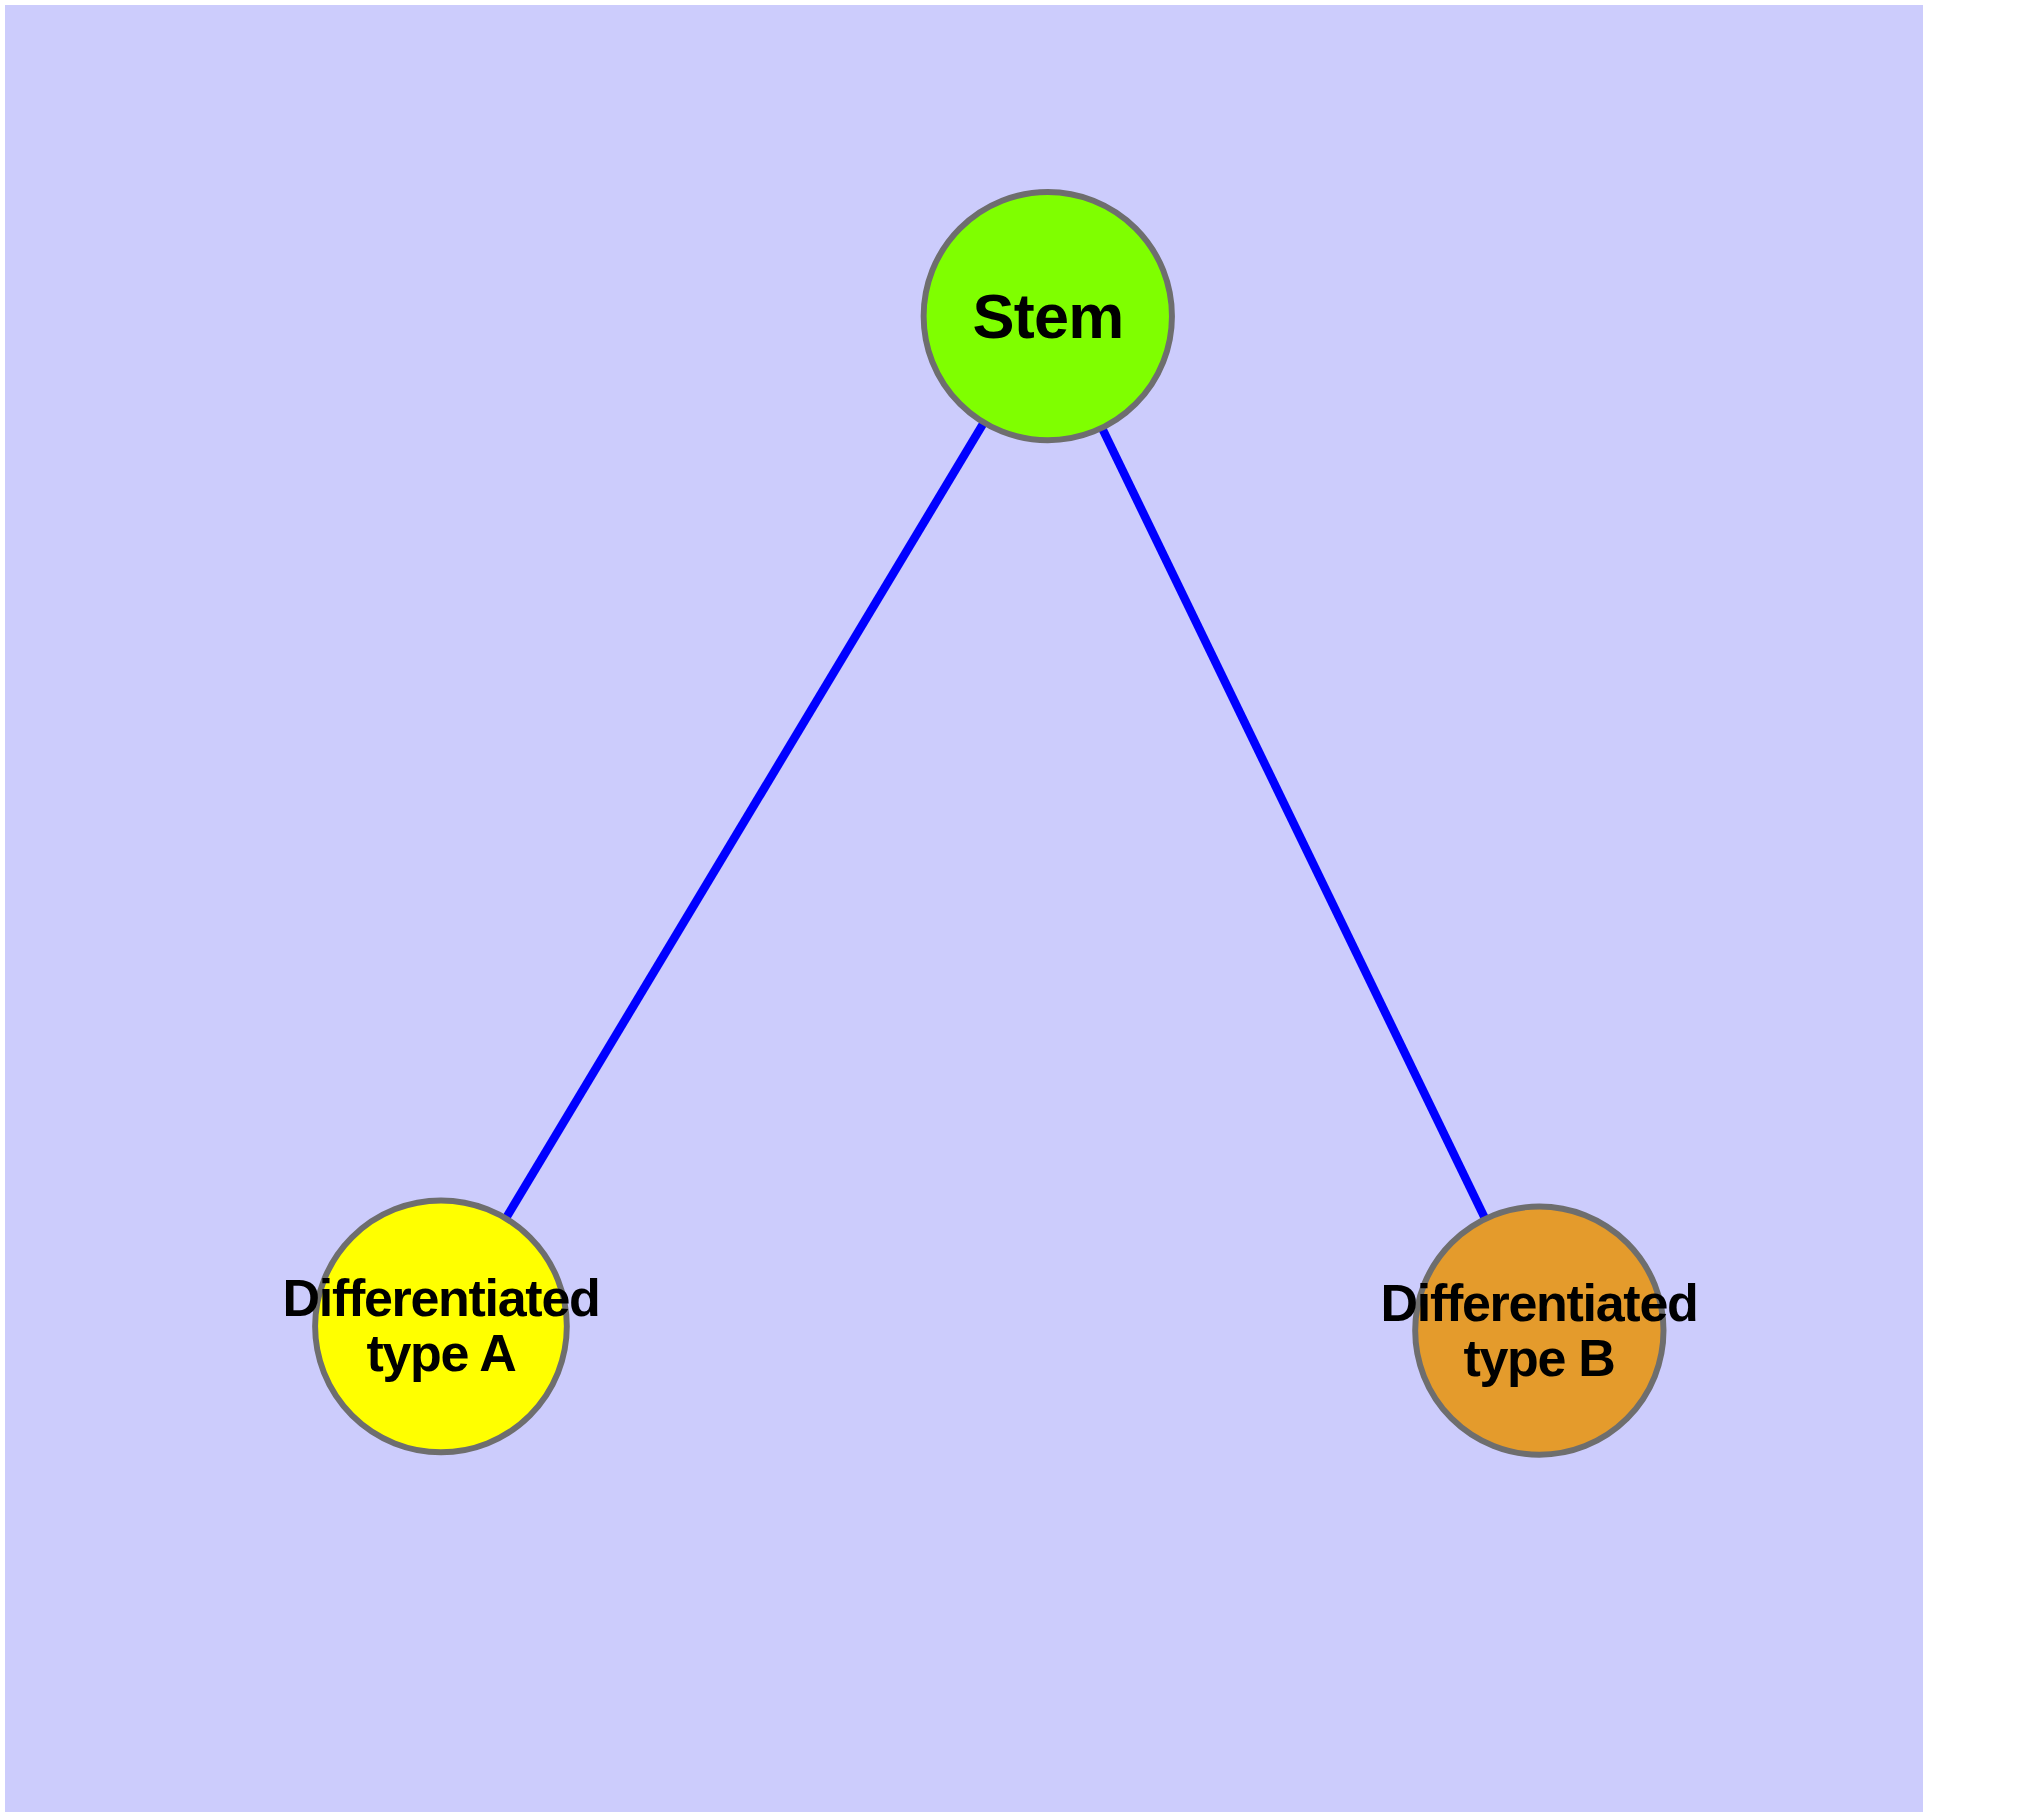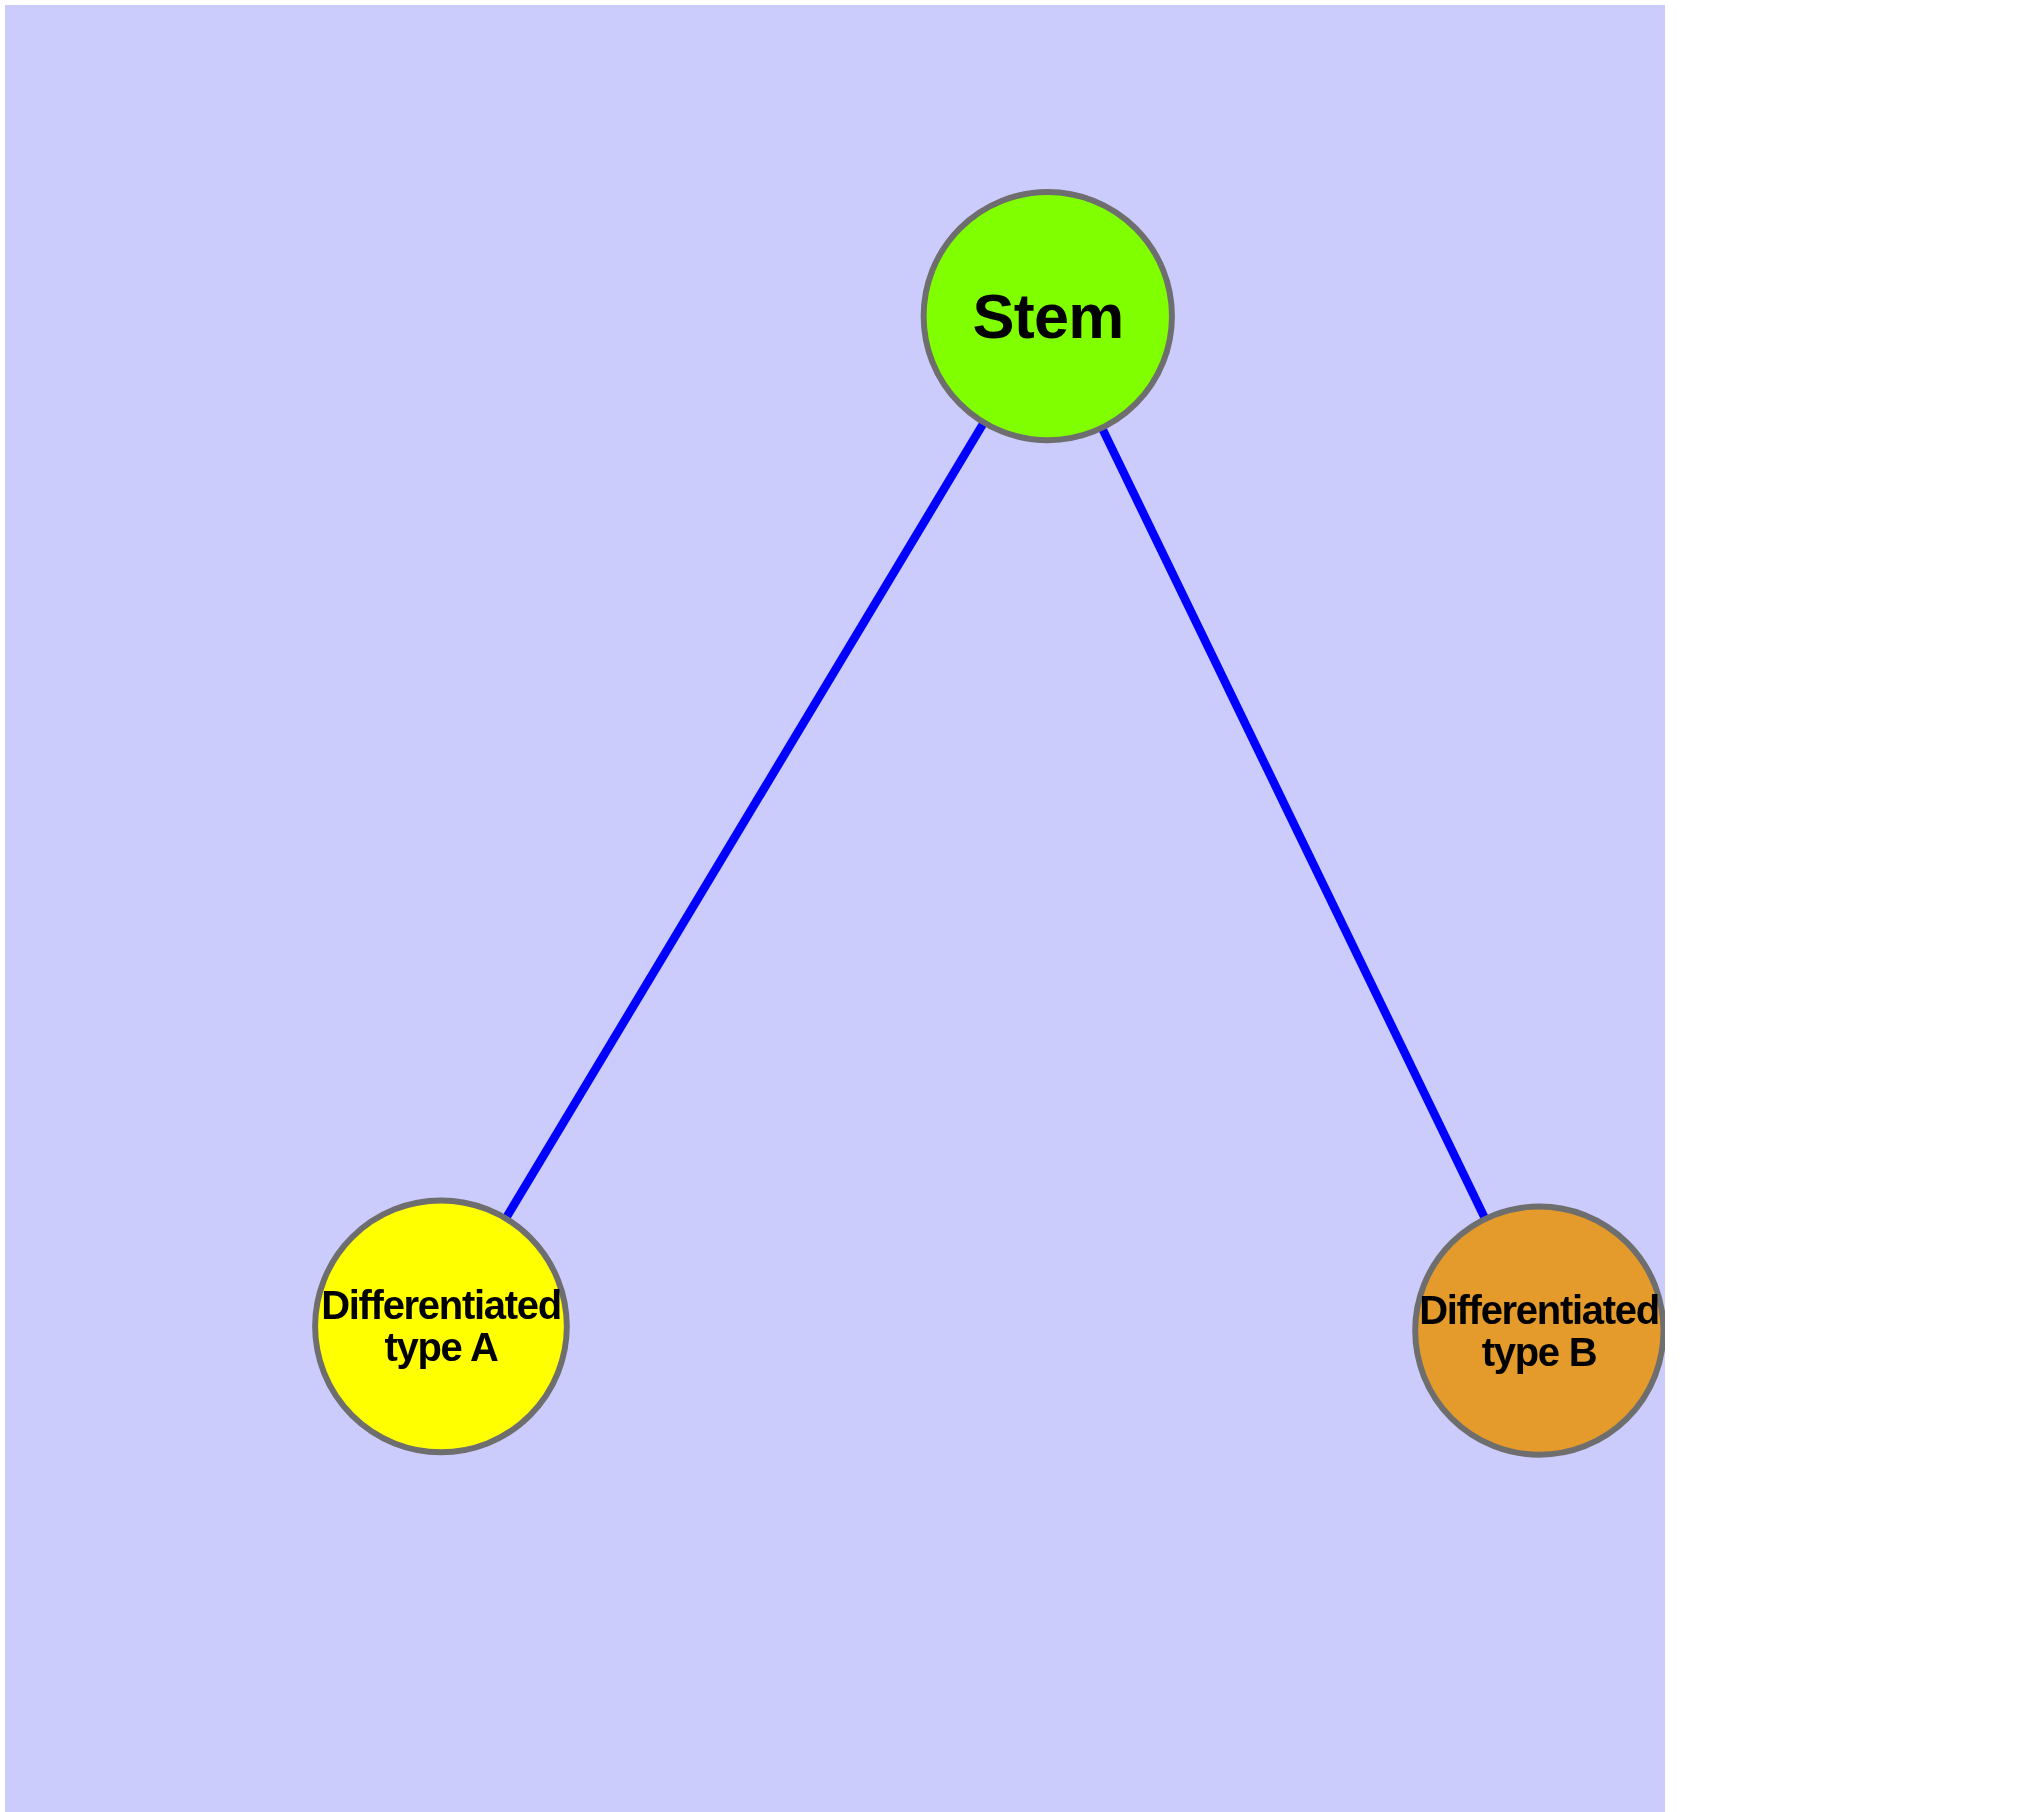--- a/index.html
+++ b/index.html
@@ -3,21 +3,21 @@
 <meta charset="utf-8">
 <title>Cell Differentiation Graph</title>
 <style>
   html, body {
     margin: 0;
     padding: 0;
     background: #ffffff;
   }
   #canvas {
     position: relative;
-    width: 1665px;
+    width: 1923px;
     height: 1812px;
     overflow: hidden;
     background: #ffffff;
     font-family: "Liberation Sans", "DejaVu Sans", sans-serif;
   }
   #plot-area {
     position: absolute;
     left: 5.1px;
     top: 5.1px;
     width: 2015px;
@@ -40,21 +40,21 @@
     line-height: 1.06;
     white-space: pre;
     pointer-events: none;
     transform: translate(-50%, -50%);
   }
   .node-label.stem {
     font-size: 63px;
     letter-spacing: -0.8px;
   }
   .node-label.leaf {
-    font-size: 40px;
+    font-size: 52px;
     letter-spacing: -1.3px;
   }
 </style>
 </head>
 <body>
 
 <div id="canvas">
   <div id="plot-area"></div>
 
   <svg id="graph-svg" viewBox="0 0 2384 2138" xmlns="http://www.w3.org/2000/svg">

